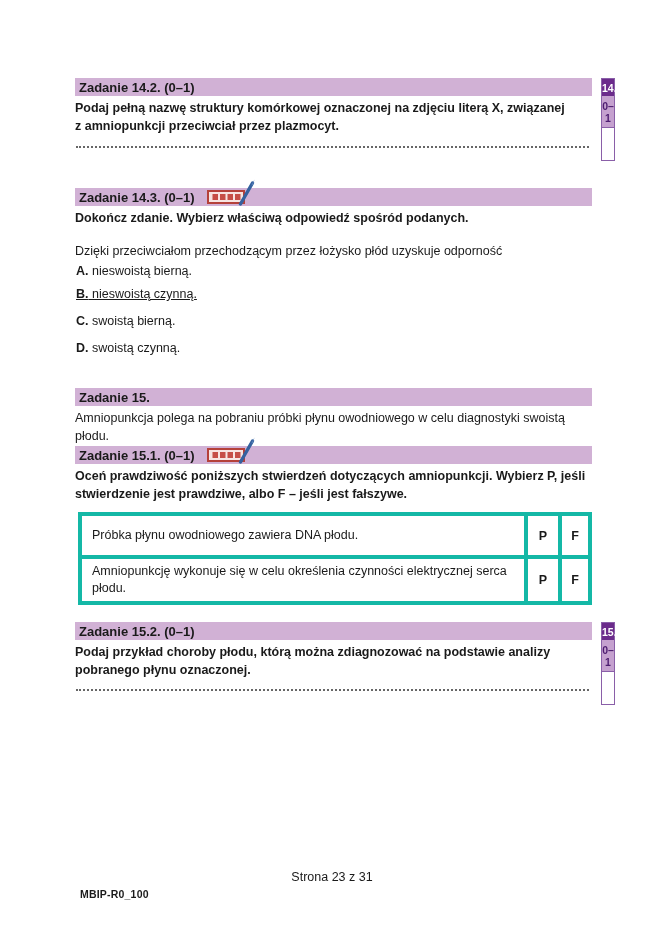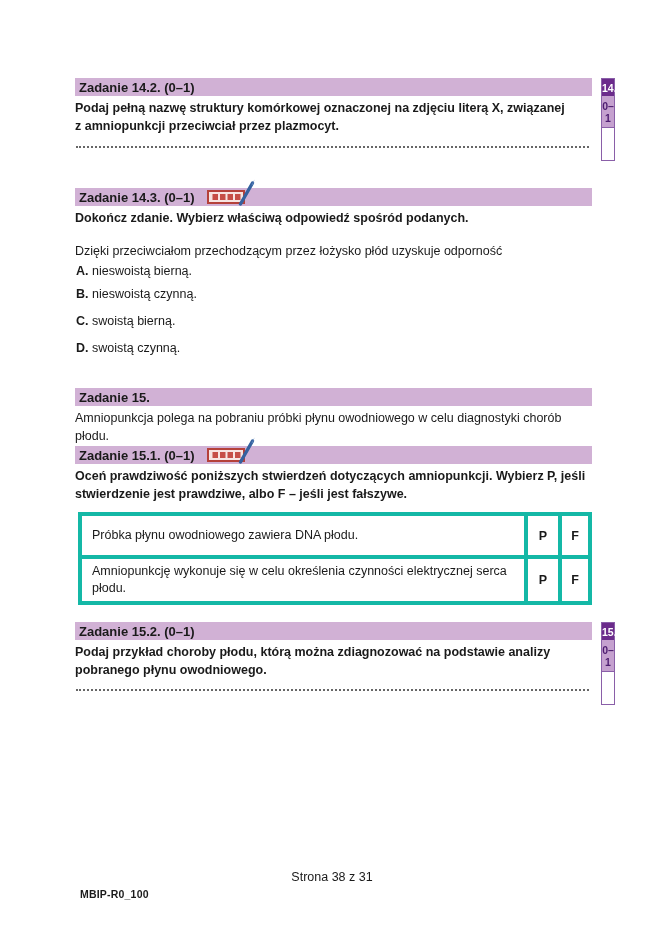--- a/index.html
+++ b/index.html
@@ -100,40 +100,40 @@
         <path d="M44.2 10.5 L47.5 4.5 L46 9.5 Z" fill="#5b86bd"></path>
       </svg>
     </div>
     <div class="q-bold">Dokończ zdanie. Wybierz właściwą odpowiedź spośród podanych.</div>
     <div class="q-normal stem">Dzięki przeciwciałom przechodzącym przez łożysko płód uzyskuje odporność</div>
 
     <div class="option-row" style="top:76px;">
       <span class="opt-letter">A.</span>
       <span>nieswoistą bierną.</span>
     </div>
-    <div class="option-row" style="top:99px;">
+    <div class="option-row" style="top:99px;text-decoration:underline;">
       <span class="opt-letter">B.</span>
       <span>nieswoistą czynną.</span>
     </div>
     <div class="option-row" style="top:126px;">
       <span class="opt-letter">C.</span>
       <span>swoistą bierną.</span>
     </div>
     <div class="option-row" style="top:153px;">
       <span class="opt-letter">D.</span>
       <span>swoistą czynną.</span>
     </div>
   </div>
 
   <div class="task-block" style="top:388px;height:58px;">
     <div class="task-header">
       <span>Zadanie 15.</span>
     </div>
     <div class="q-normal" style="margin-top:3px;">
-      <div>Amniopunkcja polega na pobraniu próbki płynu owodniowego w celu diagnostyki chorób</div>
+      <div>Amniopunkcja polega na pobraniu próbki płynu owodniowego w celu diagnostyki swoistą</div>
       <div>płodu.</div>
     </div>
   </div>
 
   <div class="task-block" style="top:446px;height:60px;">
     <div class="task-header">
       <span>Zadanie 15.1. (0–1)</span>
       <svg class="answer-icon" viewBox="0 0 50 30" aria-hidden="true">
         <rect x="1" y="16" width="36" height="12" fill="#f7e4e1" stroke="#b5413a" stroke-width="2"></rect>
         <rect x="5.5" y="19" width="5.5" height="6" fill="#c64e46"></rect>
@@ -164,27 +164,27 @@
       </tr>
     </tbody>
   </table>
 
   <div class="task-block" style="top:622px;height:80px;">
     <div class="task-header">
       <span>Zadanie 15.2. (0–1)</span>
     </div>
     <div class="q-bold">
       <div>Podaj przykład choroby płodu, którą można zdiagnozować na podstawie analizy</div>
-      <div>pobranego płynu owodniowego.</div>
+      <div>pobranego płynu oznaczonej.</div>
     </div>
     <div class="answer-line" style="top:67px;"></div>
   </div>
 
   <div class="score-badge" style="top:622px;">
     <div class="sb-title">15.2.</div>
     <div class="sb-points">0–1</div>
     <div class="sb-empty"></div>
   </div>
 
-  <div class="footer-page">Strona 38 z 31</div>
+  <div class="footer-page">Strona 23 z 31</div>
   <div class="footer-code">MBIP-R0_100</div>
 
 </div>
 
 </body></html>

